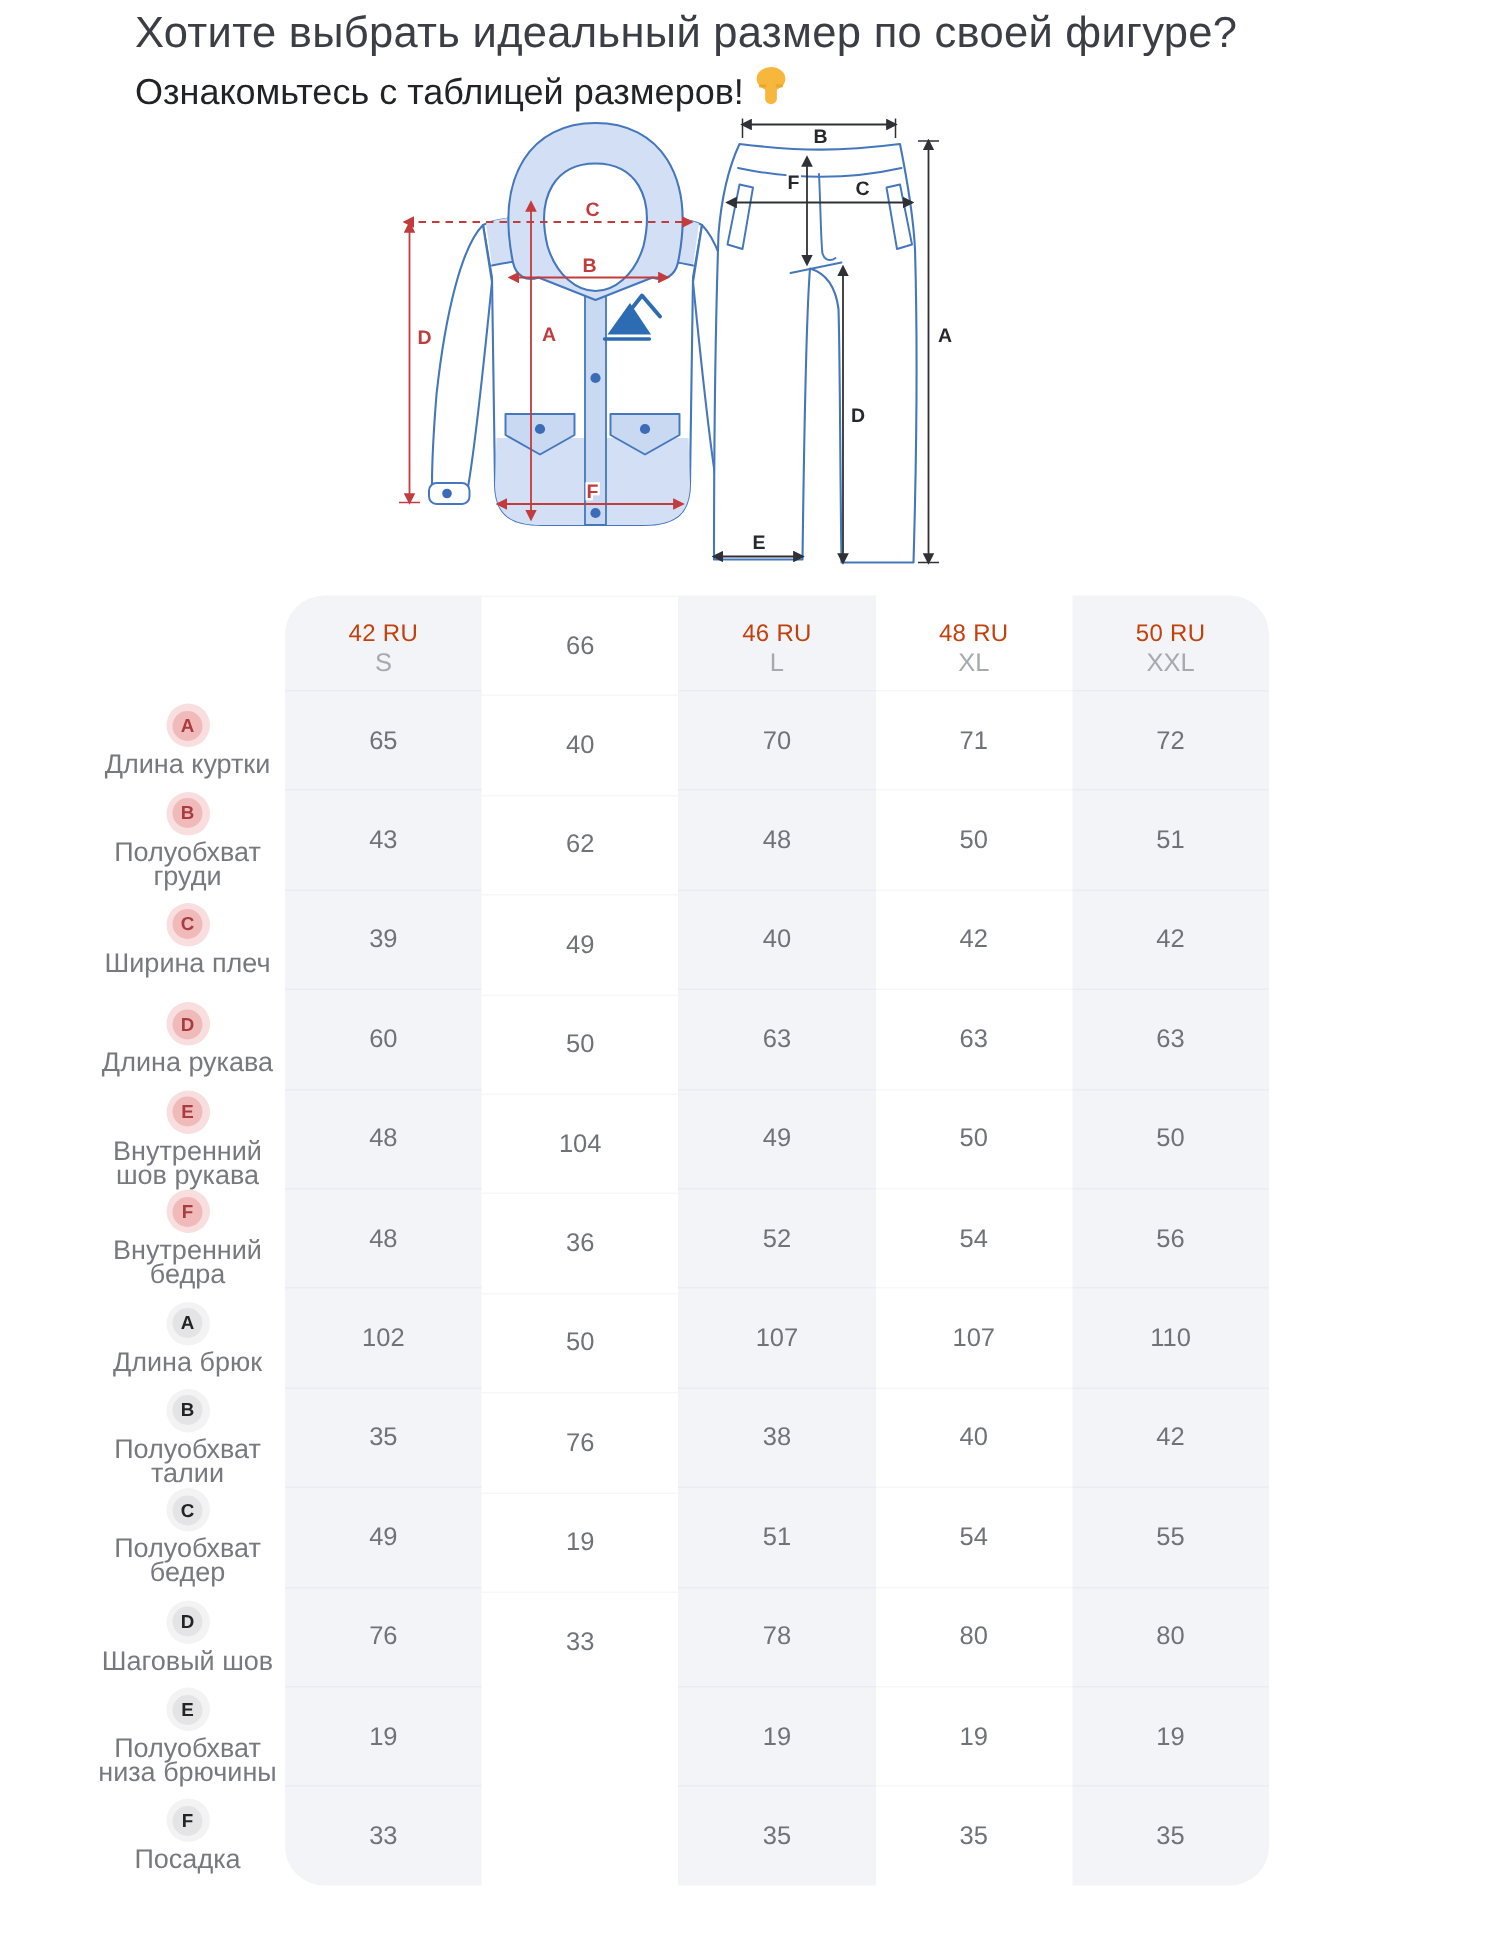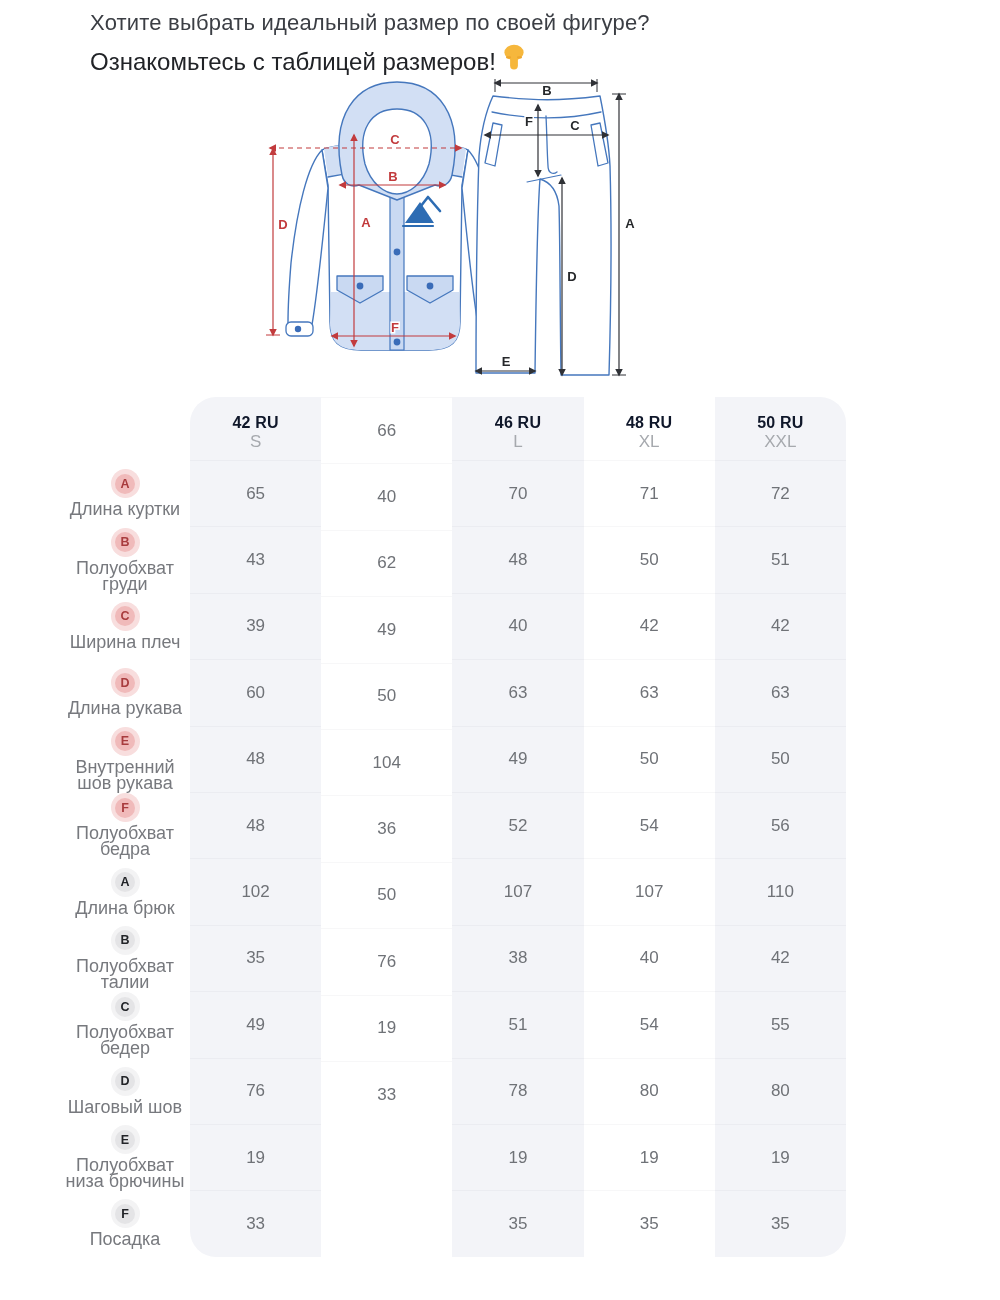--- a/index.html
+++ b/index.html
@@ -1,21 +1,21 @@
 <!DOCTYPE html>
 <html><head>
 <meta charset="utf-8">
 <style>
   * { margin:0; padding:0; box-sizing:border-box; }
   html,body { width:1000px; height:1300px; background:#ffffff;
     font-family:"Liberation Sans", sans-serif; position:relative; overflow:hidden; }
 
   
   .title-block { position:absolute; left:90px; top:4px; }
-  .title-line1 { font-size:22px; font-weight:400; color:#3b3e44; line-height:37px; letter-spacing:.2px;text-align:right; }
+  .title-line1 { font-size:29px; font-weight:400; color:#3b3e44; line-height:37px; letter-spacing:.2px;text-align:right; }
   .title-line2 { font-size:24px; font-weight:400; color:#212327; line-height:37px; display:flex; align-items:center; gap:6px; }
   .hand-icon { display:inline-block; margin-top:3px; }
 
   
   .diagram-wrap { position:absolute; left:245px; top:76px; width:400px; height:330px; }
   .diagram-wrap svg { display:block; }
   text.meas { font-family:"Liberation Sans",sans-serif; font-size:13px; font-weight:700;
     paint-order:stroke; stroke:#ffffff; stroke-width:3px; }
 
   
@@ -34,21 +34,21 @@
   .badge.jacket .inner { background:#f0baba; color:#a83c3e; }
   .badge.pants { background:#f3f3f4; }
   .badge.pants .inner { background:#e4e4e6; color:#222428; }
 
   .size-col { width:131.2px; display:flex; flex-direction:column; }
   .size-col.shaded { background:#f3f4f8; }
   .size-col.first { border-radius:26px 0 0 26px; }
   .size-col.last  { border-radius:0 26px 26px 0; }
   .col-header { height:63px; display:flex; flex-direction:column; align-items:center;
     justify-content:center; padding-top:8px; }
-  .col-ru { font-size:16px; font-weight:700; color:#0f172a; letter-spacing:.2px; }
+  .col-ru { font-size:16px; font-weight:400; color:#c2410c; letter-spacing:.2px; }
   .col-int { font-size:17px; color:#a6a9ae; margin-top:0px; }
   .cell { height:66.4px; display:flex; align-items:center; justify-content:center;
     font-size:17px; color:#6f7277; border-top:1px solid rgba(25,35,65,0.035); }
 </style>
 </head>
 <body>
 
 <div class="title-block">
   <div class="title-line1">Хотите выбрать идеальный размер по своей фигуре?</div>
   <div class="title-line2">
@@ -204,21 +204,21 @@
       <div class="label-cell">
         <div class="badge jacket">
           <div class="inner">E</div>
         </div>
         <div class="label-text">Внутренний шов рукава</div>
       </div>
       <div class="label-cell">
         <div class="badge jacket">
           <div class="inner">F</div>
         </div>
-        <div class="label-text">Полуобхват бедра</div>
+        <div class="label-text">Внутренний бедра</div>
       </div>
       <div class="label-cell">
         <div class="badge pants">
           <div class="inner">A</div>
         </div>
         <div class="label-text">Длина брюк</div>
       </div>
       <div class="label-cell">
         <div class="badge pants">
           <div class="inner">B</div>

